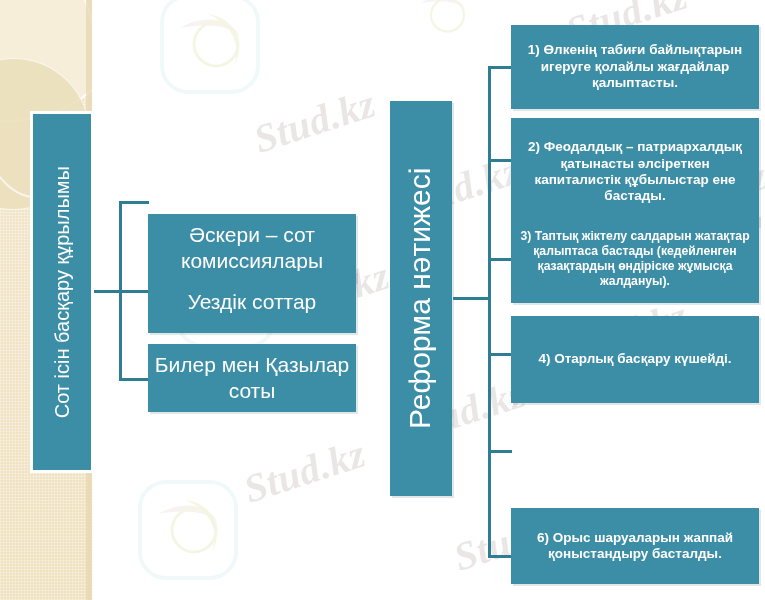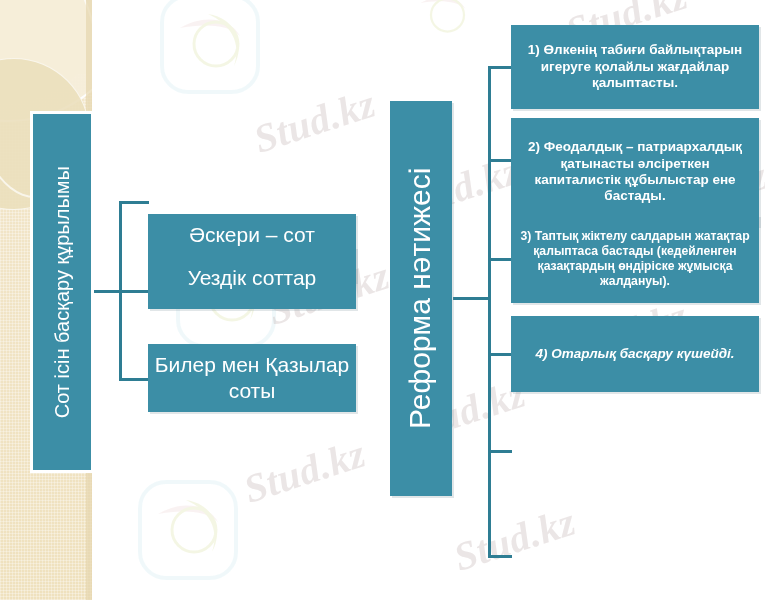--- a/index.html
+++ b/index.html
@@ -101,21 +101,21 @@
     white-space:nowrap;
   }
 
   
   .mid{
     left:148px;width:208px;
     font-size:21px;font-weight:400;
     padding:4px 6px;
   }
   #box-mid-1{top:168px;height:68px;margin-top:46px;}
-  #box-mid-2{top:247px;height:62px;}
+  #box-mid-2{top:271px;height:62px;}
   #box-mid-3{top:344px;height:68px;}
 
   
   #box-center{
     left:390px;top:101px;width:62px;height:395px;
     font-size:30px;font-weight:400;
   }
   #box-center .vtext{
     transform:rotate(-90deg);
     white-space:nowrap;
@@ -123,21 +123,21 @@
 
   
   .right{
     left:511px;width:248px;
     padding:4px 5px;
     font-weight:600;
   }
   #box-r1{top:25px;height:84px;font-size:13.5px;}
   #box-r2{top:118px;height:108px;font-size:13.5px;}
   #box-r3{top:215px;height:88px;font-size:12.2px;}
-  #box-r4{top:316px;height:76px;font-size:13.5px;font-style:italic;}
+  #box-r4{top:316px;height:87px;font-size:13.5px;}
   #box-r5{top:413px;height:76px;font-size:13.5px;}
   #box-r6{top:508px;height:76px;font-size:13.5px;}
 
   
   .conn{position:absolute;background:#2e7d93;}
   .conn.h{height:3px;}
   .conn.v{width:3px;}
 </style>
 </head>
 <body>
@@ -228,14 +228,17 @@
   </div>
   <div class="tbox right shadow" id="box-r2">
     <span>2) Феодалдық – патриархалдық қатынасты әлсіреткен капиталистік құбылыстар ене бастады.</span>
   </div>
   <div class="tbox right shadow" id="box-r3">
     <span>3) Таптық жіктелу салдарын жатақтар қалыптаса бастады (кедейленген қазақтардың өндіріске жұмысқа жалдануы).</span>
   </div>
   <div class="tbox right shadow" id="box-r4">
     <span>4) Отарлық басқару күшейді.</span>
   </div>
+  <div class="tbox right shadow" id="box-r6">
+    <span>6) Орыс шаруаларын жаппай қоныстандыру басталды.</span>
+  </div>
 
 </div>
 
 </body></html>

